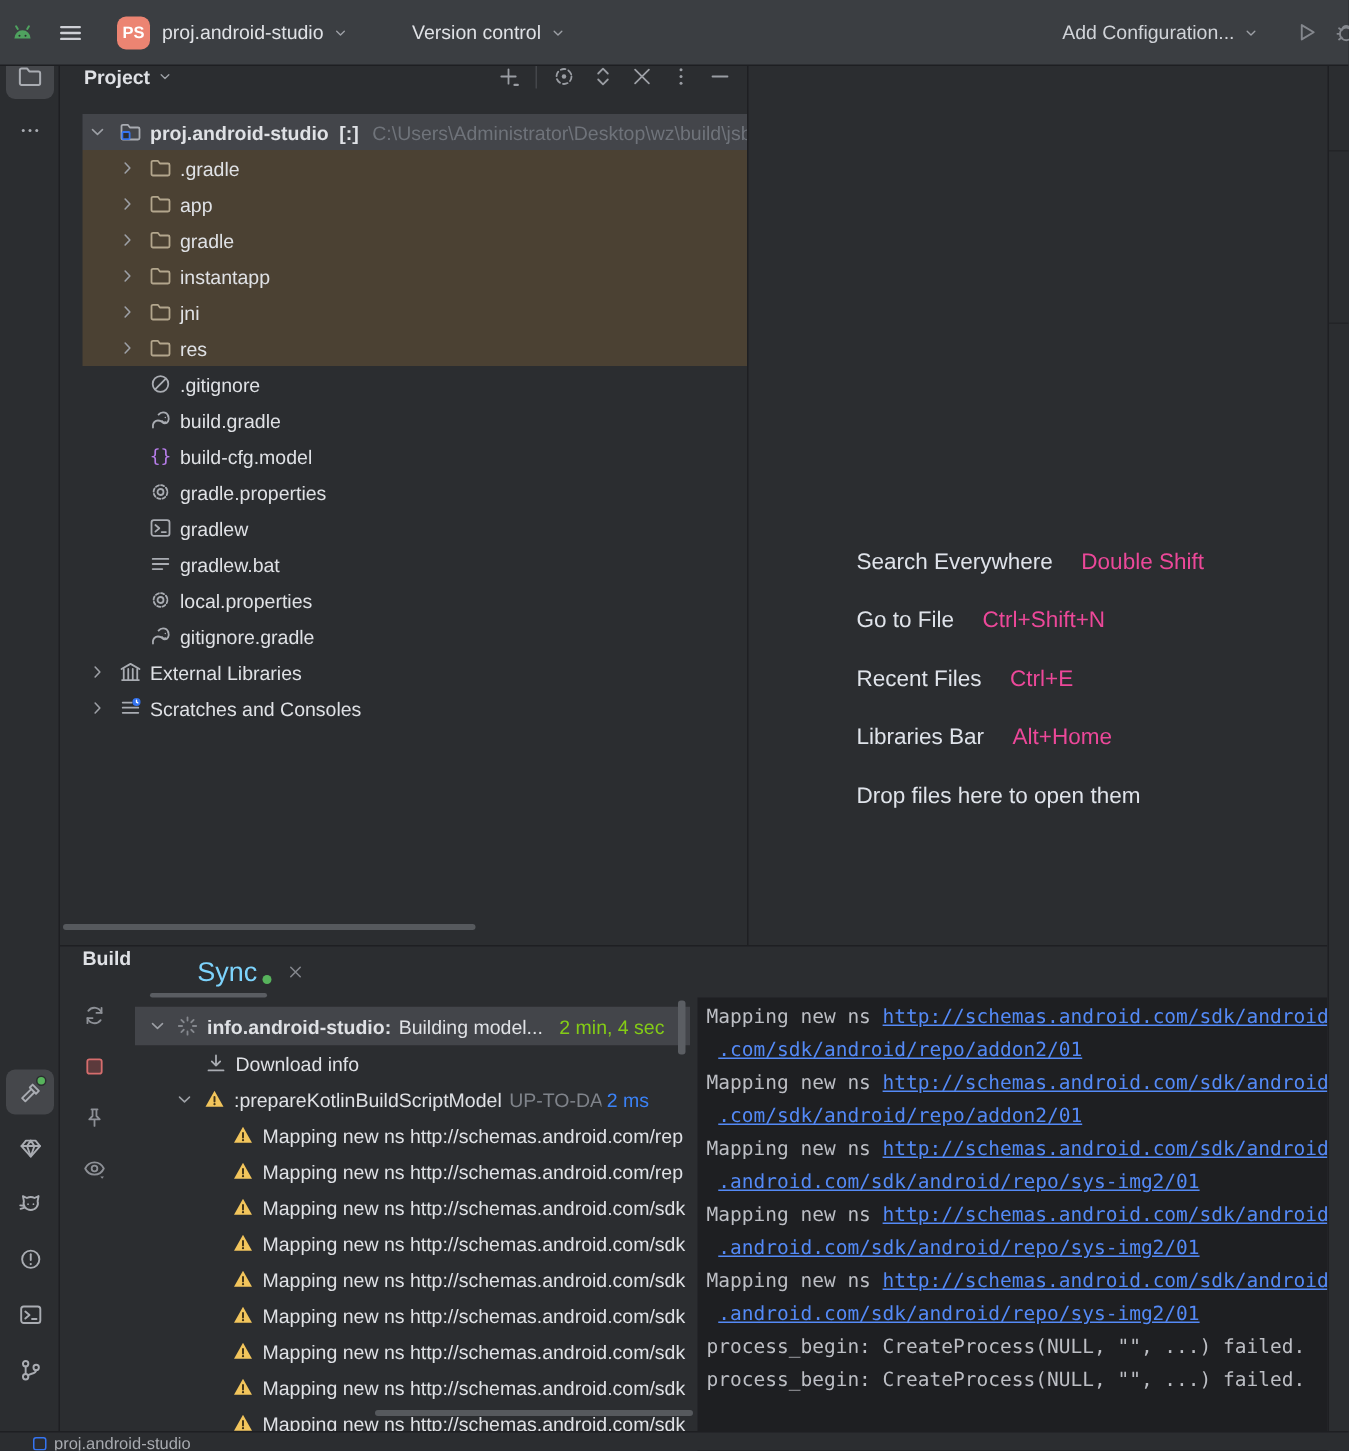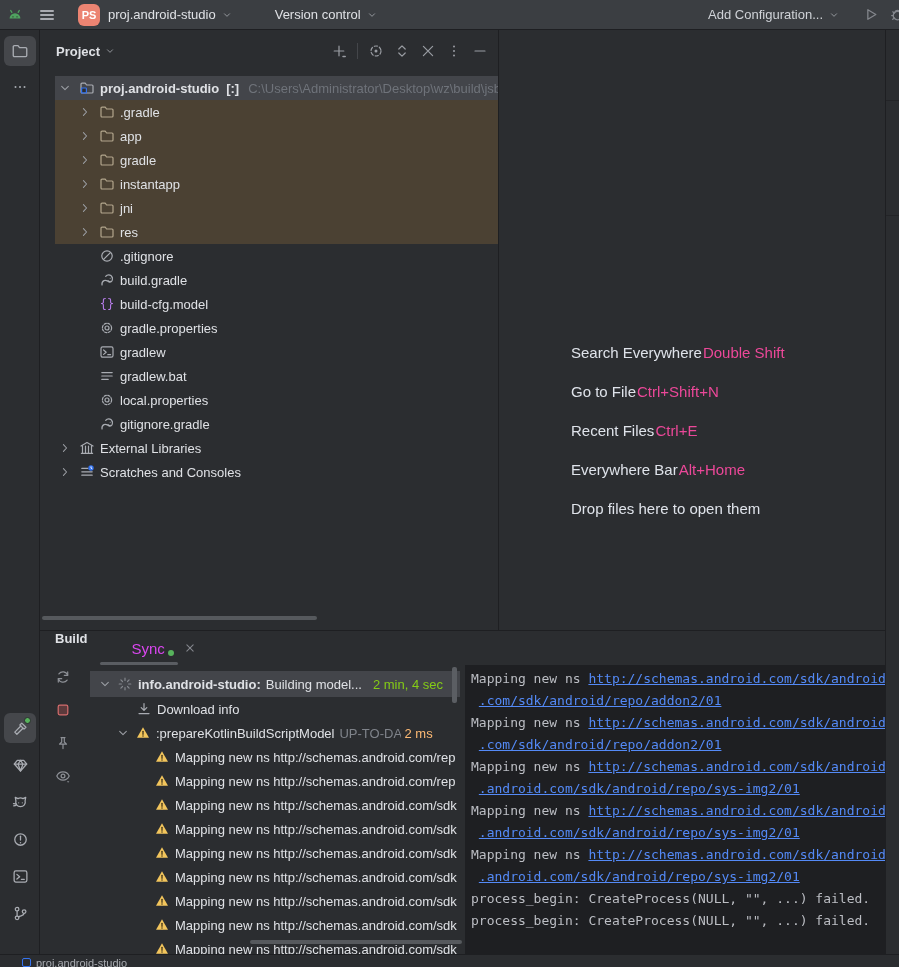--- a/index.html
+++ b/index.html
@@ -9,21 +9,21 @@
     --icon:#a9acb2;
   }
   *{box-sizing:border-box;margin:0;padding:0}
   html,body{width:899px;height:967px;overflow:hidden;background:var(--panel);
     font-family:"Liberation Sans",sans-serif;color:var(--text);-webkit-font-smoothing:antialiased}
   #app{position:absolute;inset:0;width:899px;height:967px;background:var(--panel)}
   .ic{display:inline-flex;align-items:center;justify-content:center;color:var(--icon);flex:0 0 auto}
   .ic svg{display:block}
 
   
-  #titlebar{position:absolute;left:0;top:0;width:899px;height:30px;background:var(--titlebar);
+  #titlebar{position:absolute;left:0;top:0;width:899px;height:44px;background:var(--titlebar);
     display:flex;align-items:center;border-bottom:1px solid var(--divider);z-index:5}
   #titlebar .sp{flex:1}
   .tb-item{display:flex;align-items:center;gap:5px;height:30px;padding:0 8px;font-size:13px;color:var(--text)}
   #android-logo{margin-left:6px}
   #hamburger{margin-left:14px;color:#ced0d6}
   #ps-badge{width:22px;height:22px;border-radius:6px;background:var(--salmon);color:#fff;
     font-size:11px;font-weight:bold;display:flex;align-items:center;justify-content:center;margin-left:22px}
   .chev-mini{color:var(--dim)}
   #vc-item{margin-left:26px}
   #add-config{color:#d0d3d8}
@@ -62,54 +62,54 @@
   .root-scope{font-weight:bold;margin-left:2px}
   .root-path{color:var(--dimmer);margin-left:4px}
   .hl .ic{color:#b3a68d}
   .json-glyph{font-family:"DejaVu Sans Mono",monospace;font-size:12px;color:#b77dea;width:16px;text-align:center}
   #ptree-hscroll{position:absolute;left:2px;top:586px;width:275px;height:4px;border-radius:2px;background:#56595d}
 
   
   #editor{position:absolute;left:498px;top:30px;width:387px;height:600px;background:var(--panel);
     border-left:1px solid var(--divider)}
   #shortcuts{position:absolute;left:72px;top:314px}
-  .sc-row{height:39px;display:flex;align-items:flex-start;gap:1px;font-size:15px}
+  .sc-row{height:39px;display:flex;align-items:flex-end;gap:19px;font-size:15px}
   .sc-action{color:#dfe3ea}
   .sc-keys{color:#ec4899}
 
   
   #right-stripe{position:absolute;right:0;top:30px;width:14px;height:937px;background:var(--panel);
     border-left:1px solid var(--divider);z-index:2}
   #right-stripe .rsep{position:absolute;left:0;right:0;height:1px;background:#232427}
 
   
   #build-panel{position:absolute;left:40px;top:630px;width:845px;height:325px;background:var(--panel);
     border-top:1px solid var(--divider)}
   #build-tabbar{display:flex;align-items:flex-start;height:34px;padding-left:15px;position:relative}
   #build-title{font-size:13px;font-weight:bold}
   #sync-tab{display:flex;align-items:center;gap:3px;margin-left:38px;padding:0 6px;height:34px;position:relative}
-  #sync-label{font-size:15px;color:#d946ef}
+  #sync-label{font-size:18px;color:#7dd3fc}
   #sync-dot{width:6px;height:6px;border-radius:50%;background:var(--green);align-self:flex-end;margin-bottom:9px}
   #sync-close{color:#84878d;margin-left:6px}
   #tab-underline{position:absolute;left:60px;top:31px;width:78px;height:3px;border-radius:2px;background:#5a5d62}
   #build-gutter{position:absolute;left:0;top:38px;width:46px;display:flex;flex-direction:column;align-items:center;gap:13px}
   #build-gutter .ic{color:#8d9096}
   #build-tree{position:absolute;left:0;top:40px;width:420px;height:283px;overflow:hidden;font-size:13px}
   .brow{position:relative;display:flex;align-items:center;height:24px;column-gap:5px;white-space:nowrap;overflow:hidden}
   .brow>*{position:relative;z-index:1}
   .brow.sel{height:26px}
   .brow.sel::before{content:"";position:absolute;left:50px;right:0;top:0;bottom:0;background:var(--sel);z-index:0}
   .b-task{padding-left:58px}
   .b-dl{padding-left:96px}
   .b-prep{padding-left:76px}
   .b-warn{padding-left:114px;color:#dfe1e5}
   .task-name{font-weight:bold}
   .task-time{color:#84cc16;margin-left:6px}
   .prep-status{color:#7f838a;width:62px;overflow:hidden;white-space:nowrap}
-  .prep-time{color:#fdba74;margin-left:-2px}
+  .prep-time{color:#3b82f6;margin-left:-2px}
   #btree-vscroll{position:absolute;left:412px;top:36px;width:5px;height:36px;border-radius:2px;background:#5b5e63}
   #btree-hscroll{position:absolute;left:210px;top:309px;width:212px;height:4px;border-radius:2px;background:#56595d}
 
   
   #build-console{position:absolute;left:425px;top:34px;right:0;bottom:-14px;background:var(--console);
     font-family:"DejaVu Sans Mono",monospace;font-size:13px;line-height:22px;color:#bcbec4;
     padding:3px 0 0 6px;overflow:hidden}
   .cline{white-space:pre;overflow:hidden}
   .clink{color:var(--link);text-decoration:underline}
 
@@ -547,21 +547,21 @@
         </div>
         <div class="sc-row">
           <span class="sc-action">Go to File</span>
           <span class="sc-keys">Ctrl+Shift+N</span>
         </div>
         <div class="sc-row">
           <span class="sc-action">Recent Files</span>
           <span class="sc-keys">Ctrl+E</span>
         </div>
         <div class="sc-row">
-          <span class="sc-action">Everywhere Bar</span>
+          <span class="sc-action">Libraries Bar</span>
           <span class="sc-keys">Alt+Home</span>
         </div>
         <div class="sc-row">
           <span class="sc-action">Drop files here to open them</span>
         </div>
       </div>
   </div>
 
   <div id="right-stripe">
     <div class="rsep" style="top:70px"></div>

